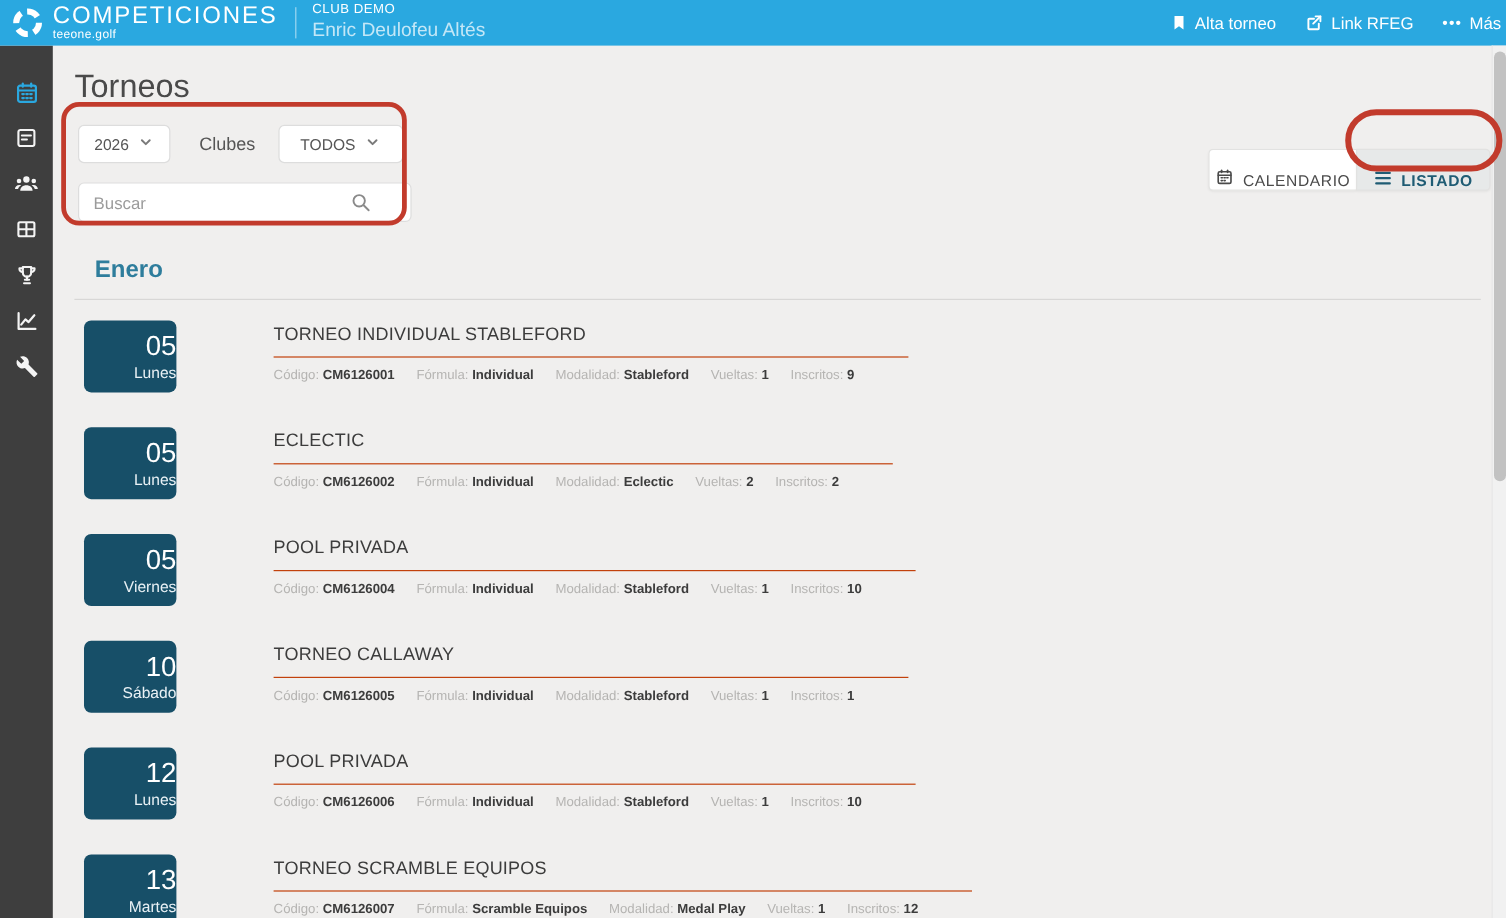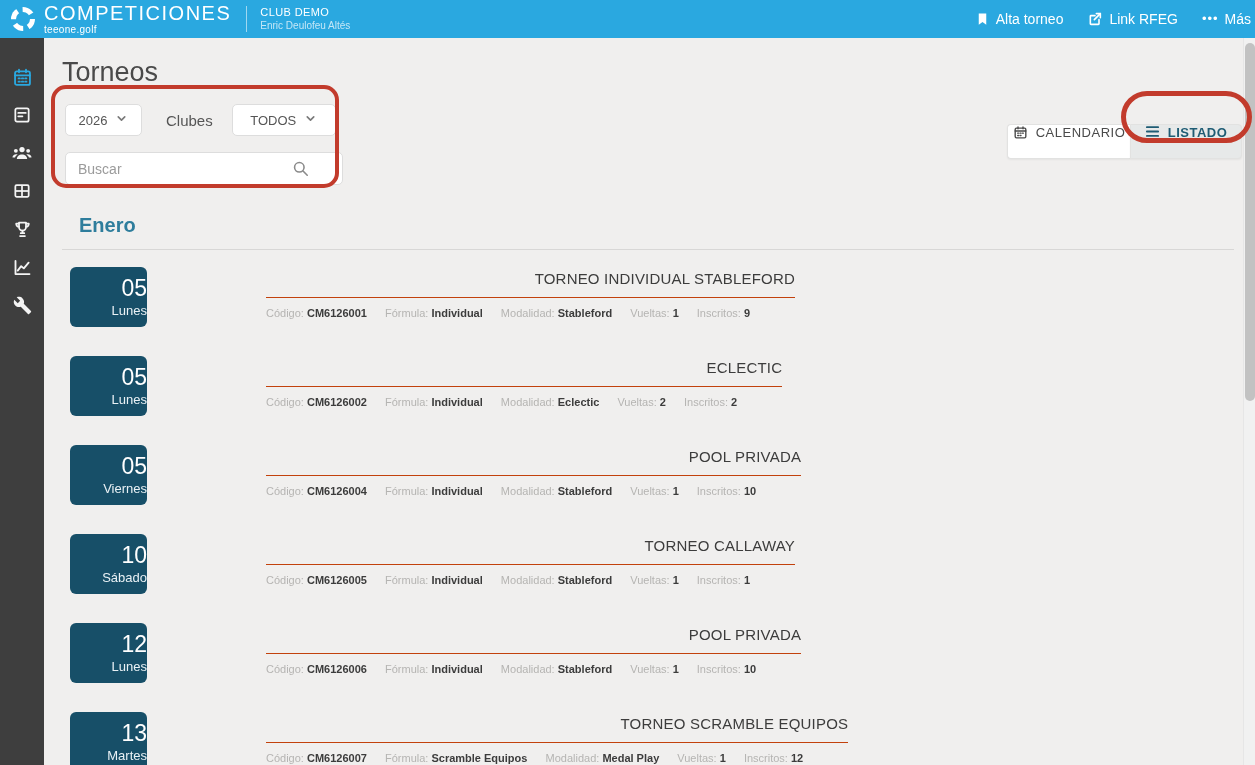--- a/index.html
+++ b/index.html
@@ -18,21 +18,21 @@
   .logo-mark {
     width:24px; height:24px; border:5px dashed #fff; border-radius:50%;
     margin:0 9px 0 11px; flex:0 0 auto;
   }
   .brand { line-height:1; }
   .brand-title { font-size:20px; letter-spacing:1.5px; font-weight:400; }
   .brand-sub { font-size:10px; margin-top:2px; letter-spacing:.3px; }
   .header-divider { width:1px; height:26px; background:rgba(255,255,255,.55); margin:0 13px 0 15px; }
   .club { line-height:1.25; }
   .club-name { font-size:11px; letter-spacing:.4px; }
-  .club-user { font-size:10px; color:rgba(255,255,255,.72); }
+  .club-user { font-size:16px; color:rgba(255,255,255,.72); }
   .header-spacer { flex:1; }
   .header-actions { display:flex; align-items:center; gap:24px; margin-right:4px; font-size:14px; }
   .header-action { display:flex; align-items:center; gap:6px; cursor:pointer; white-space:nowrap; }
   .header-action svg { display:block; }
   .dots { font-size:13px; letter-spacing:1px; line-height:1; position:relative; top:-1px; }
 
   
   .sidebar {
     position:absolute; top:38px; left:0; width:44px; height:727px;
     background:#3e3e3e; z-index:4; padding-top:20px;
@@ -64,42 +64,42 @@
   .search-input {
     width:278px; height:33px; background:#fff; border:1px solid #ddd; border-radius:5px;
     padding:0 34px 0 12px; font-size:14px; color:#444; outline:none;
     font-family:"Liberation Sans", sans-serif;
   }
   .search-input::placeholder { color:#9b9b9b; }
   .search-icon { position:absolute; right:9px; top:7px; color:#8a8a8a; }
 
   .view-switch { position:absolute; left:963px; top:86px; display:flex; }
   .view-btn {
-    height:35px; display:flex; align-items:flex-start; justify-content:center; gap:8px;
+    height:35px; display:flex; align-items:flex-end; justify-content:center; gap:8px;
     font-size:13px; letter-spacing:.5px; cursor:pointer;
     border:1px solid #e2e2e1; box-shadow:0 1px 2px rgba(0,0,0,.05);
   }
   .view-btn.calendar-view { width:123px; background:#fff; color:#4a4a4a; border-radius:4px 0 0 4px; border-right:none; }
   .view-btn.list-view { width:112px; background:#e7e9e9; color:#1f5c74; border-radius:0 4px 4px 0; font-weight:700; }
 
   .month-title { font-size:20px; font-weight:700; color:#2e7d9c; margin:29px 0 0 17px; }
   .month-divider { border:none; border-top:1px solid #d8d7d6; margin:12px 0 0; width:1172px; }
 
   
   .t-row { display:flex; align-items:flex-start; margin:0 0 0 8px; }
   .t-row.first { margin-top:17px; }
   .t-row + .t-row { margin-top:29px; }
   .date-badge {
     width:77px; height:60px; background:#174f68; border-radius:6px; color:#fff;
     display:flex; flex-direction:column; align-items:flex-end; justify-content:center;
     flex:0 0 auto; line-height:1.15; cursor:pointer;
   }
   .date-day { font-size:23px; }
   .date-weekday { font-size:13px; margin-top:2px; color:#e9f1f5; }
-  .t-body { margin-left:119px; display:inline-block; padding-top:3px;text-align:right; }
+  .t-body { margin-left:81px; display:inline-block; padding-top:3px; }
   .t-title { font-size:15px; color:#3c3c3c; letter-spacing:.2px; cursor:pointer; }
   .t-meta {
     border-top:1px solid #c2410c; margin-top:10px; padding:9px 30px 0 0;
     font-size:11px; color:#b5b4b2; white-space:nowrap;
   }
   .t-meta .pair { margin-right:15px; }
   .t-meta b { color:#3c3c3c; font-weight:700; }
 
   
   .scrollbar { position:absolute; top:38px; right:0; width:12px; height:727px; background:#f1f1f1; border-left:1px solid #e6e6e6; z-index:6; }

